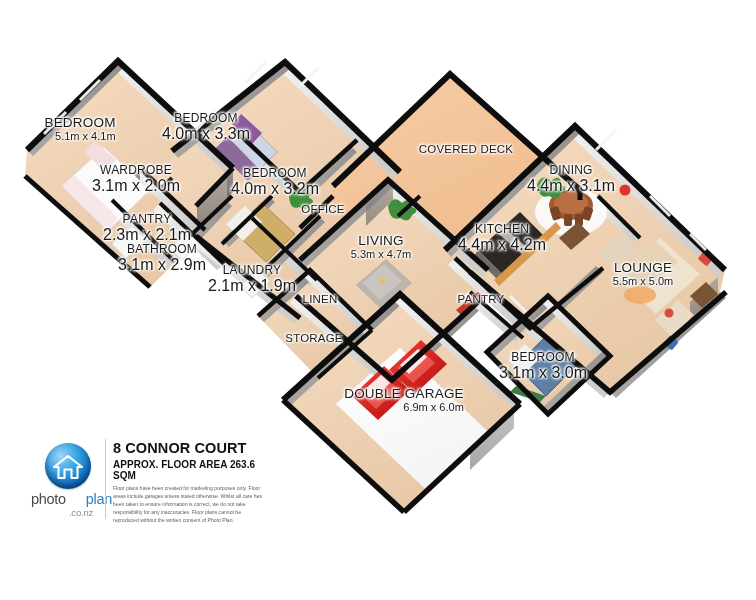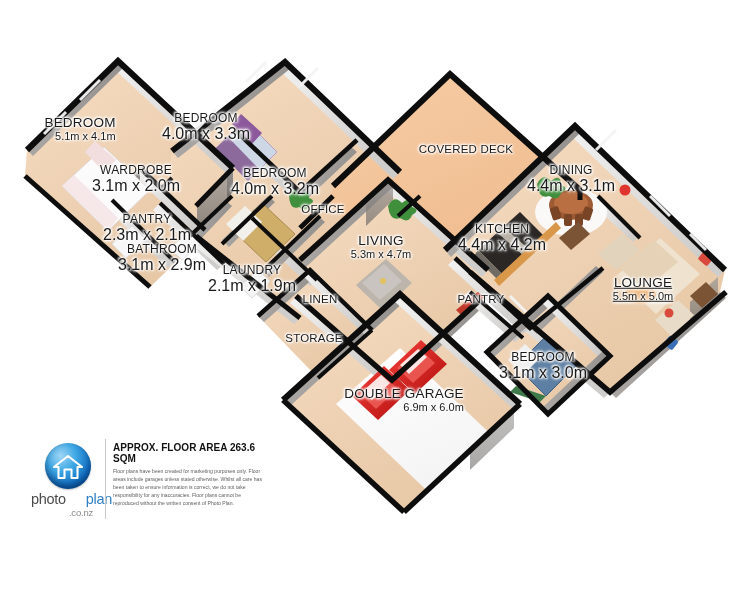--- a/index.html
+++ b/index.html
@@ -328,21 +328,21 @@
         <span class="nm">DINING</span>
         <span class="dm">4.4m x 3.1m</span>
       </div>
       <div class="rlabel mid" style="left: 502px; top: 238px;">
         <span class="nm">KITCHEN</span>
         <span class="dm">4.4m x 4.2m</span>
       </div>
       <div class="rlabel sml" style="left: 481px; top: 299px;">
         <span class="nm">PANTRY</span>
       </div>
-      <div class="rlabel big" style="left: 643px; top: 289px; text-decoration: underline;">
+      <div class="rlabel big" style="left: 643px; top: 274px;">
         <span class="nm">LOUNGE</span>
         <span class="dm">5.5m x 5.0m</span>
       </div>
       <div class="rlabel mid" style="left: 543px; top: 366px;">
         <span class="nm">BEDROOM</span>
         <span class="dm">3.1m x 3.0m</span>
       </div>
       <div class="rlabel big" style="left: 404px; top: 400px;">
         <span class="nm">DOUBLE GARAGE</span>
         <span class="dm">6.9m x 6.0m</span>
@@ -355,16 +355,17 @@
     <div class="logo-orb">
       <svg width="30" height="26" viewBox="0 0 30 26">
         <path d="M15 2 L29 13 L24.5 13 L24.5 24 L18.5 24 L18.5 15.5 L11.5 15.5 L11.5 24 L5.5 24 L5.5 13 L1 13 Z" fill="none" stroke="#ffffff" stroke-width="2.1" stroke-linejoin="round"></path>
       </svg>
     </div>
     <div class="logo-word"><span>photo</span><b>plan</b></div>
     <div class="logo-dom">.co.nz</div>
   </div>
   <div id="rule"></div>
   <div id="txt-col">
+    <div id="addr">8 CONNOR COURT</div>
     <div id="area">APPROX. FLOOR AREA 263.6 SQM</div>
     <div id="disc">Floor plans have been created for marketing purposes only. Floor areas include garages unless stated otherwise. Whilst all care has been taken to ensure information is correct, we do not take responsibility for any inaccuracies. Floor plans cannot be reproduced without the written consent of Photo Plan.</div>
   </div>
 </div>
 
 </body></html>

